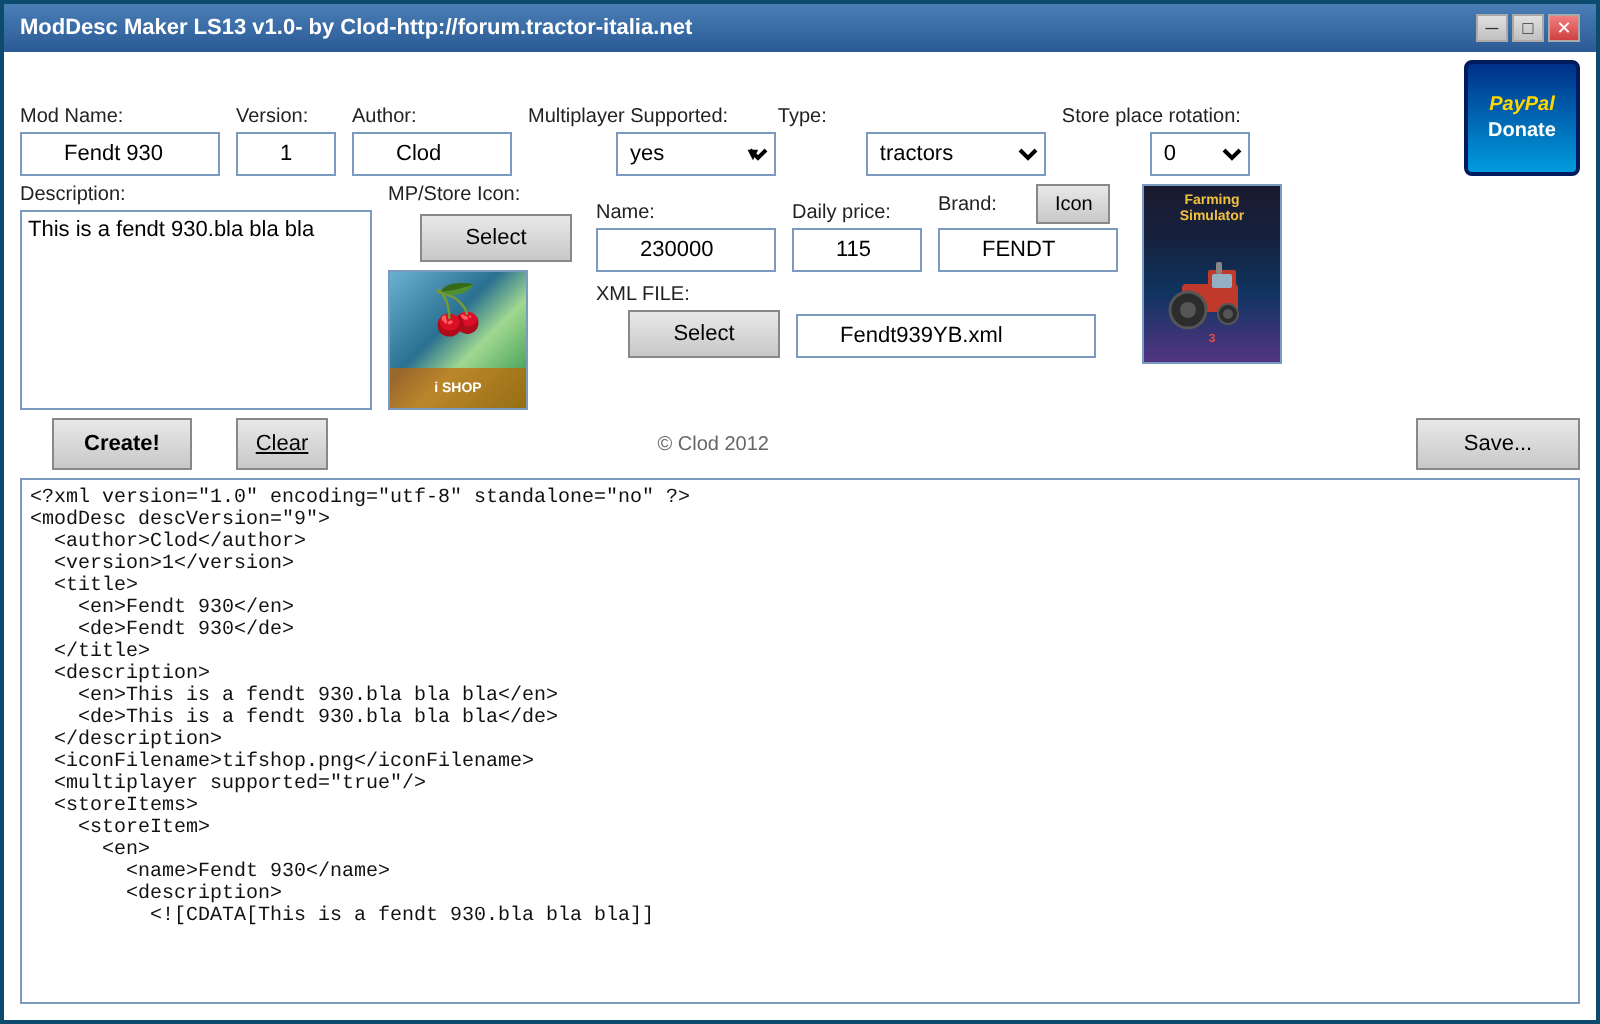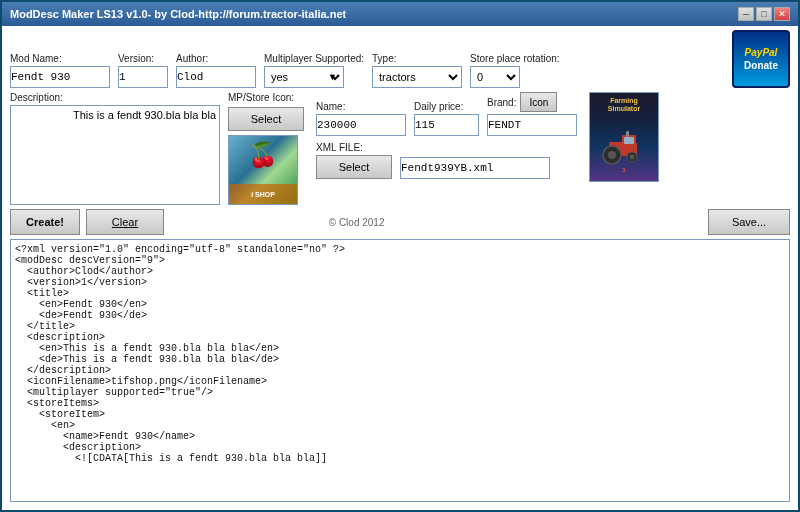--- a/index.html
+++ b/index.html
@@ -62,42 +62,43 @@
       flex-direction: column;
       gap: 2px;
     }
     label {
       font-size: 10px;
       color: #222;
     }
     input[type="text"] {
       background: white;
       border: 1px solid #7a9abf;
-      padding: 2px 0;
+      padding: 2px 21px;
       font-size: 11px;
       height: 22px;
-      font-family: Liberation Mono, monospace;
     }
     select {
       background: white;
       border: 1px solid #7a9abf;
       padding: 1px 2px;
       font-size: 11px;
       height: 22px;
+      margin-left: 44px;
     }
     .btn {
       background: linear-gradient(to bottom, #e8e8e8, #c8c8c8);
       border: 1px solid #888;
       padding: 3px 10px;
       font-size: 11px;
       cursor: pointer;
       height: 24px;
       display: flex;
       align-items: center;
       justify-content: center;
+      margin-left: 16px;
     }
     .description-area {
       display: flex;
       flex-direction: column;
       gap: 2px;
     }
     textarea {
       background: white;
       border: 1px solid #7a9abf;
       font-size: 11px;
@@ -283,21 +284,21 @@
       <div class="paypal-btn" style="margin-left:auto;margin-top:-4px;height:58px;">
         <span class="paypal-logo">PayPal</span>
         <span class="paypal-donate">Donate</span>
       </div>
     </div>
 
     <div class="middle-row">
 
       <div class="description-area">
         <label>Description:</label>
-        <textarea rows="6" style="width: 210px; height: 100px; text-align: right;">This is a fendt 930.bla bla bla</textarea>
+        <textarea rows="6" style="width: 176px; height: 100px;">This is a fendt 930.bla bla bla</textarea>
       </div>
 
       <div class="mp-store-section">
         <label>MP/Store Icon:</label>
         <button class="btn" style="width:76px;">Select</button>
 
         <div class="icon-placeholder">
           <div class="shop-icon-img">
             <span class="shop-cherries">🍒</span>
             <div style="position:absolute;bottom:0;left:0;right:0;background:rgba(200,100,0,0.7);height:20px;display:flex;align-items:center;justify-content:center;">
@@ -361,21 +362,21 @@
 
             <rect x="32" y="4" width="3" height="6" fill="#888" rx="1"></rect>
           </svg>
           <div style="color:#e74c3c;font-size:6px;font-weight:bold;position:absolute;bottom:8px;left:2px;right:2px;text-align:center;">3</div>
         </div>
       </div>
     </div>
 
     <div class="action-row">
       <button class="btn" style="width:70px;height:26px;font-weight:bold;">Create!</button>
-      <button class="btn" style="width:78px;height:26px;text-decoration:underline;">Clear</button>
+      <button class="btn" style="width:46px;height:26px;text-decoration:underline;">Clear</button>
       <span style="margin-left:auto;margin-right:auto;color:#666;font-size:10px;">© Clod  2012</span>
       <button class="btn" style="width:82px;height:26px;margin-left:auto;">Save...</button>
     </div>
 
     <div class="bottom-section">
       <div class="xml-wrapper">
         <div class="xml-scroll">
           <pre style="font-size:10px;font-family:'Courier New',monospace;color:#111;">&lt;?xml version="1.0" encoding="utf-8" standalone="no" ?&gt;
 &lt;modDesc descVersion="9"&gt;
   &lt;author&gt;Clod&lt;/author&gt;

